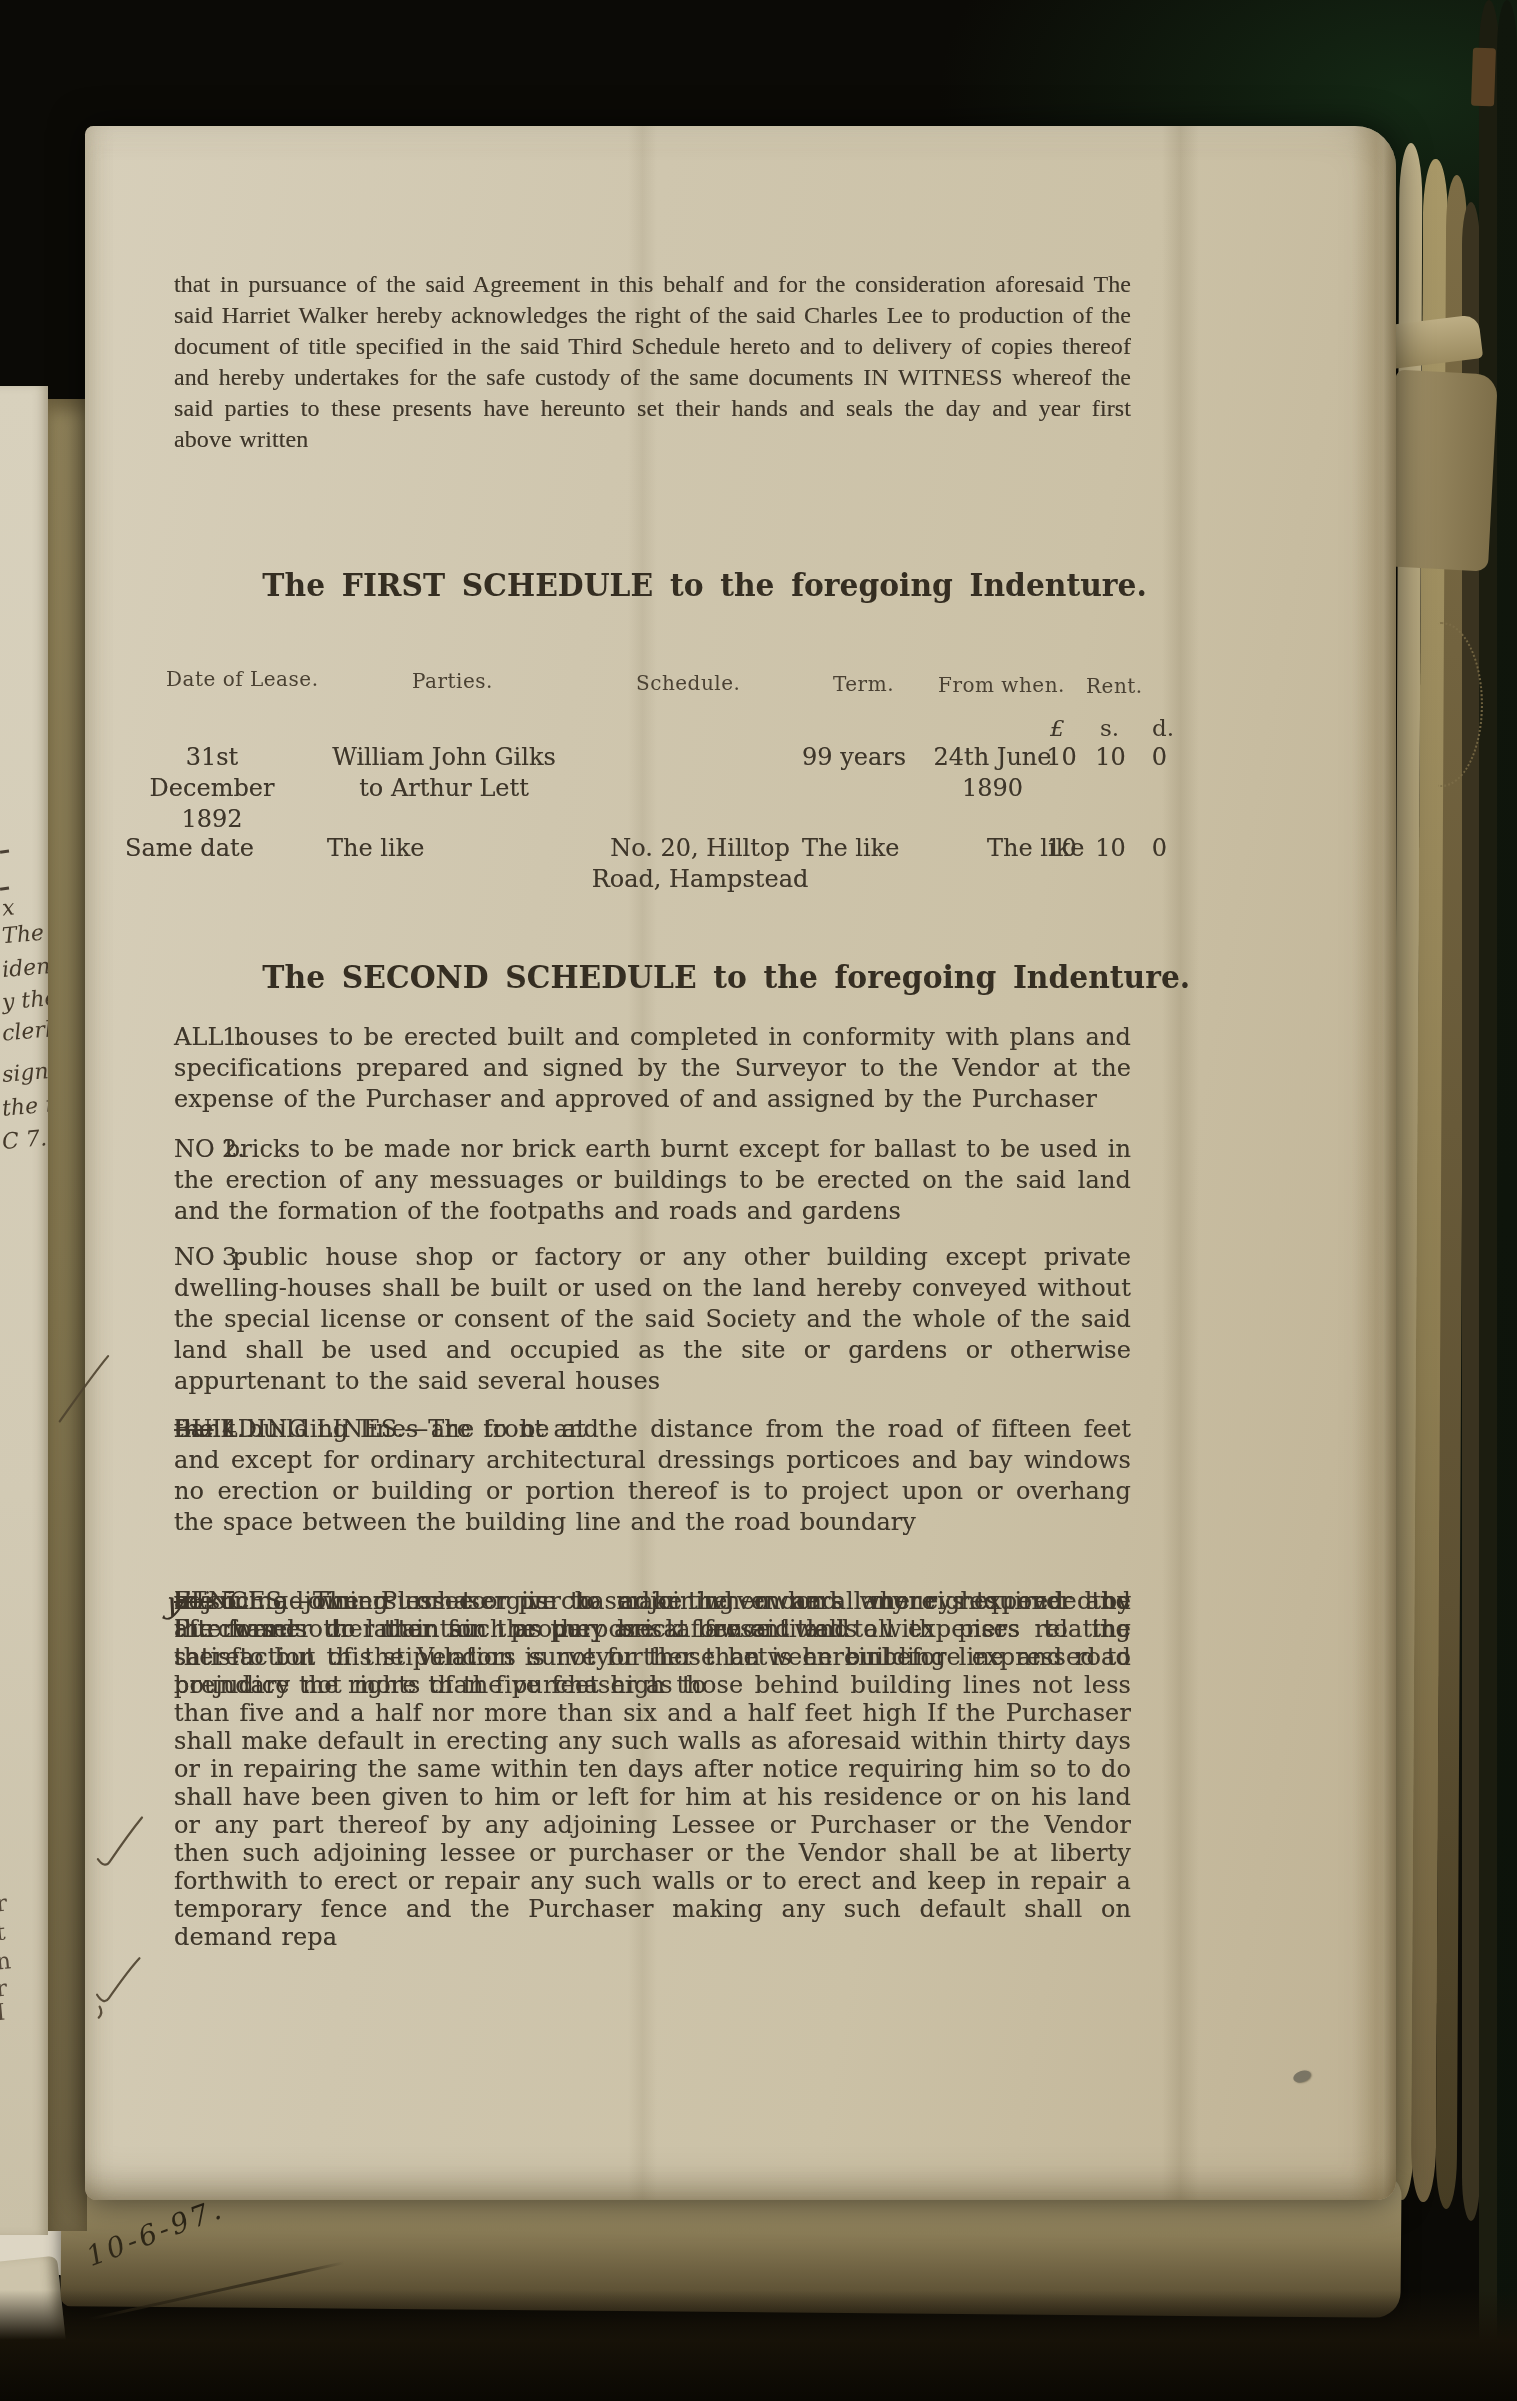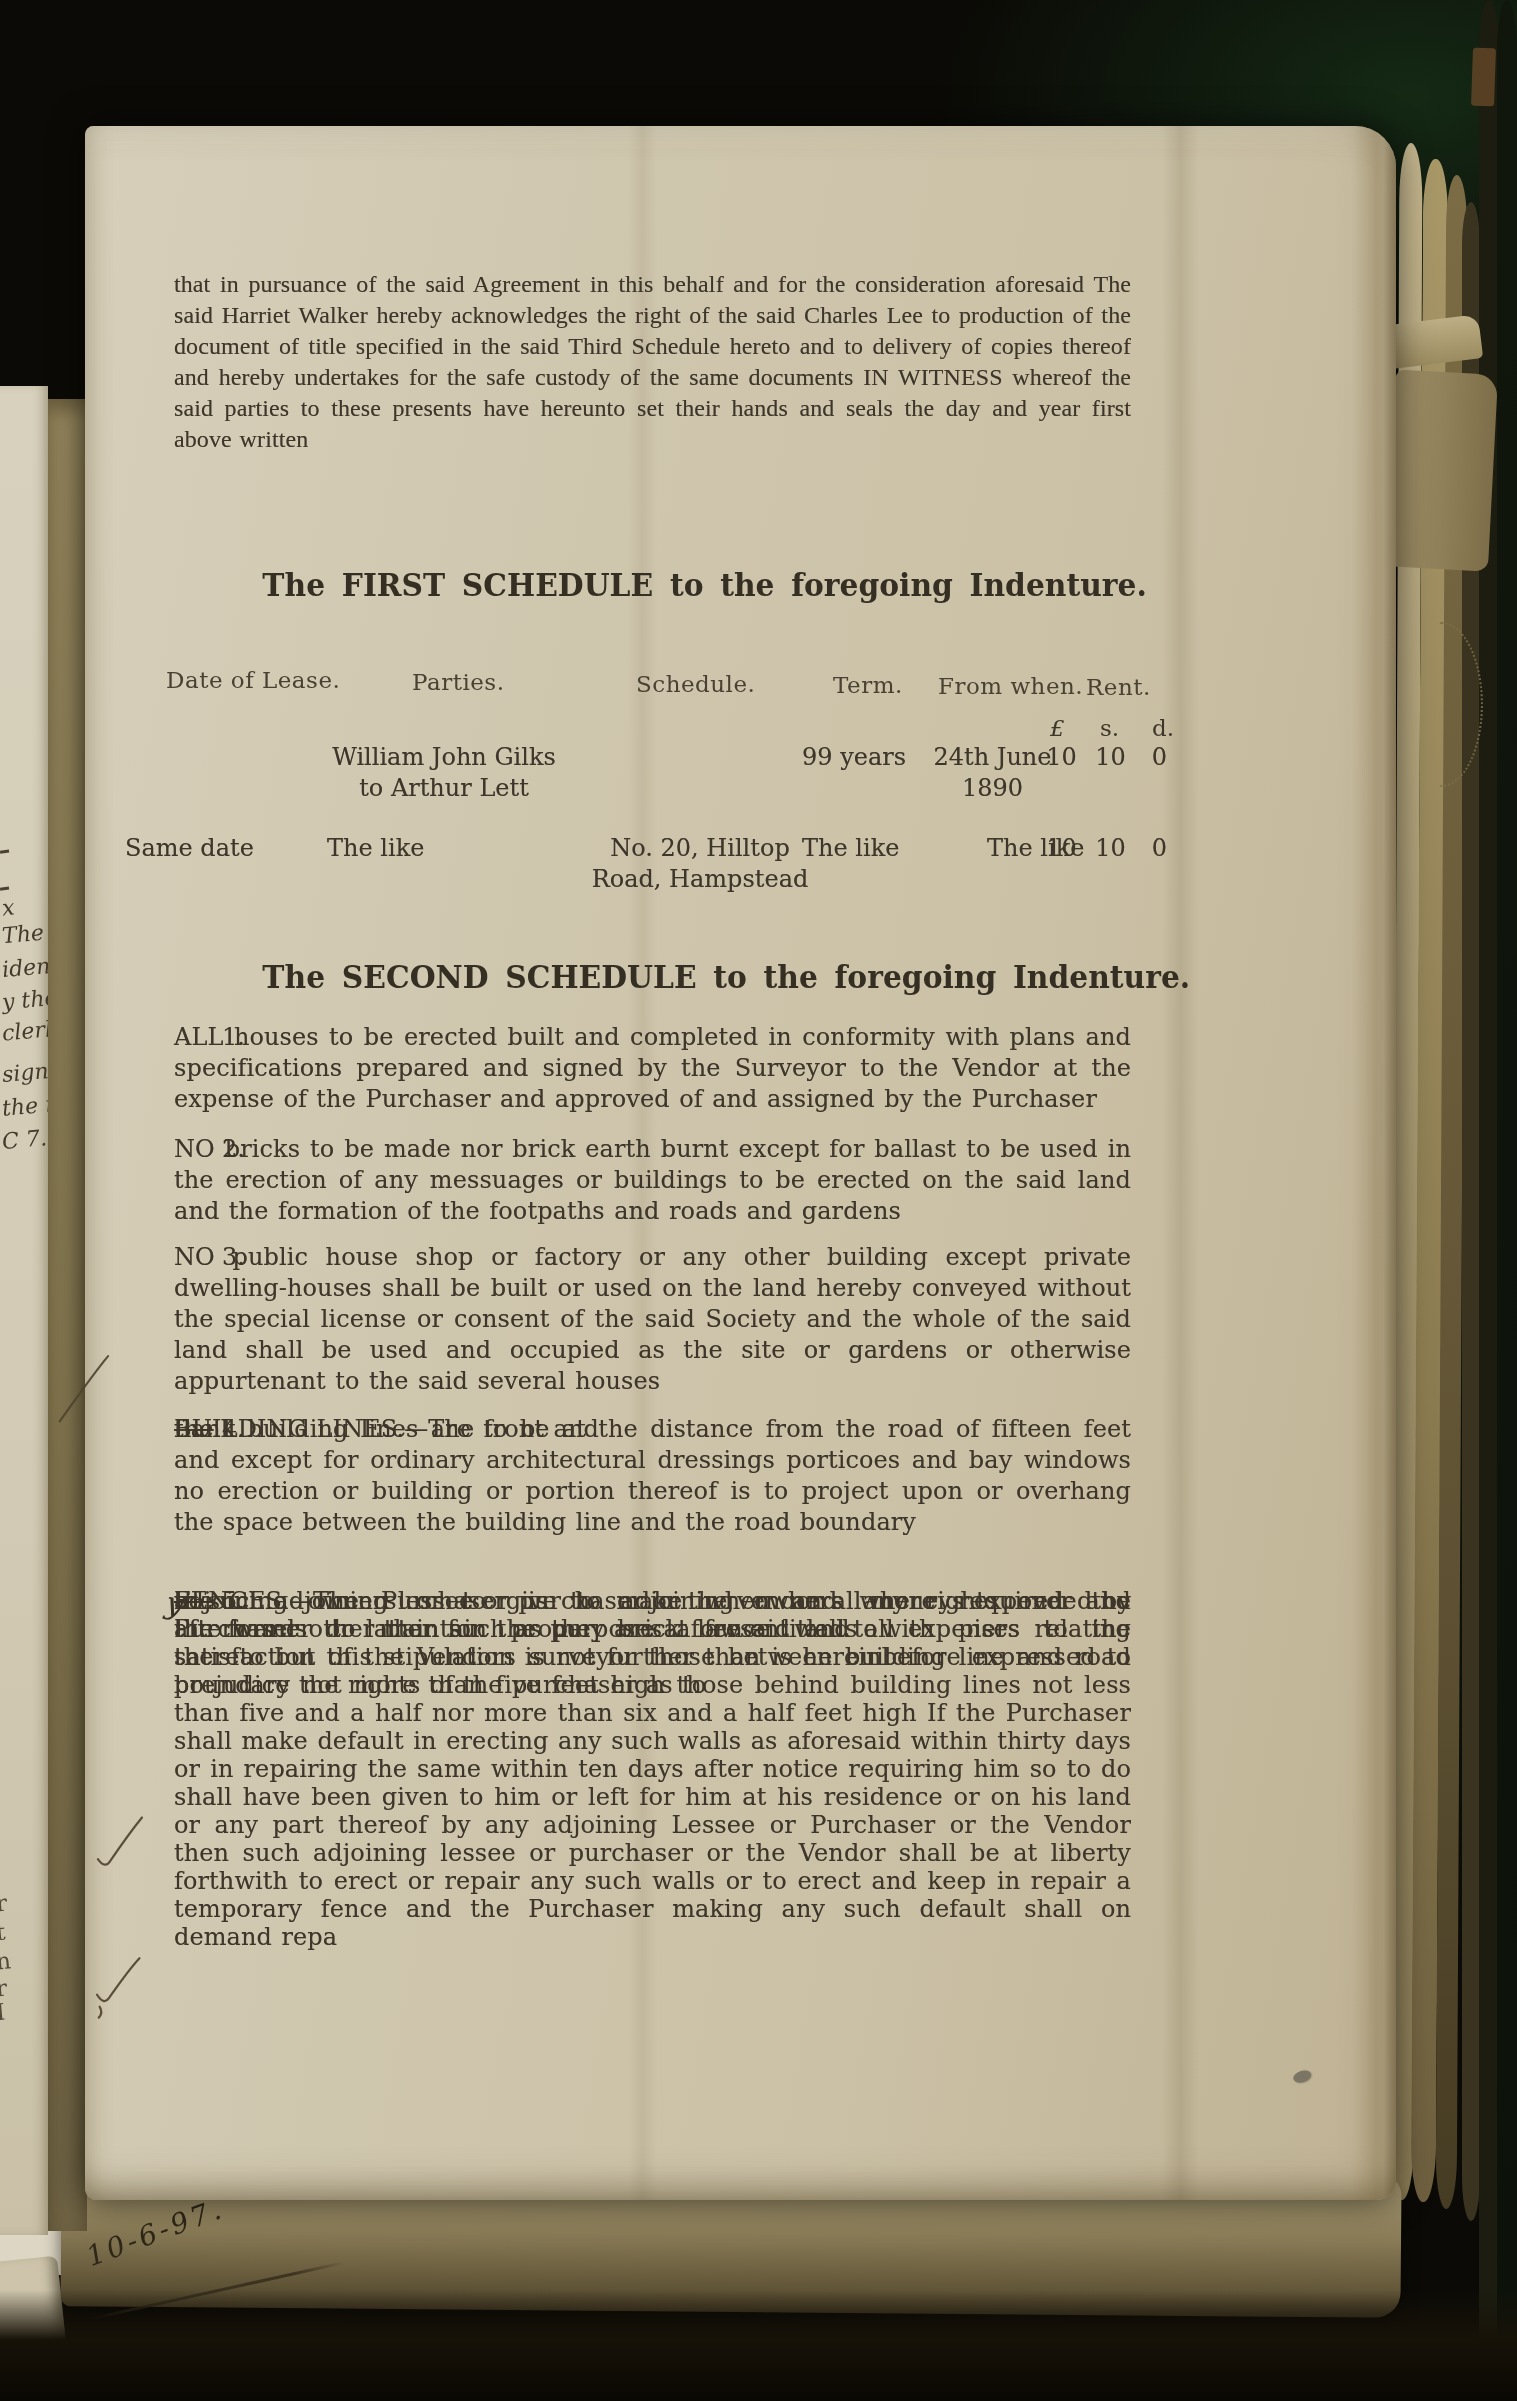--- a/index.html
+++ b/index.html
@@ -87,21 +87,21 @@
 
   
   .body-text { font-size:24px; line-height:31px; color:#3e362a; letter-spacing:0.1px;
          word-spacing:1.7px; text-align:justify; margin:0;
          text-shadow:0 0 0.5px rgba(62,54,42,.45); }
   .intro { left:89px; top:143px; width:957px;font-family:Liberation Serif, serif; }
   .sched-heading { left:89px; top:440px; width:957px; margin:0; text-align:center;
          text-indent:59px; font-size:32px; font-weight:bold; color:#352e22;
          word-spacing:6.8px; white-space:nowrap; transform:scaleX(.93); }
   .sched-heading.second { top:832px; }
-  .th { font-size:23px; color:#4a4133; letter-spacing:0.5px; white-space:nowrap; }
+  .th { font-size:20px; color:#4a4133; letter-spacing:0.5px; white-space:nowrap; }
   .cell { font-size:24px; line-height:31px; color:#3e362a; white-space:normal;
          text-shadow:0 0 0.5px rgba(62,54,42,.45); }
   .c-center { text-align:center; }
   .cur { font-size:23px; color:#3e362a; }
   .item { }
   .i1 { top:896px; } .i2 { top:1008px; } .i3 { top:1116px; } .i4 { top:1288px; }
   .i5 { top:1461px; line-height:28px; }
   .item { left:89px; width:957px; }
   .num { position:static; display:inline-block; margin-left:48px; margin-right:20.4px; }
   .struck { text-decoration:line-through; text-decoration-thickness:1.9px;
@@ -173,20 +173,21 @@
     <div class="th" style="left:327px; top:543px">Parties.</div>
     <div class="th" style="left:551px; top:545px">Schedule.</div>
     <div class="th" style="left:748px; top:546px">Term.</div>
     <div class="th" style="left:853px;top:547px">From when.</div>
     <div class="th" style="left:1001px;top:548px">Rent.</div>
 
     <div class="cur" style="left:965px;top:589px;font-style:italic">£</div>
     <div class="cur" style="left:1015px;top:589px">s.</div>
     <div class="cur" style="left:1067px;top:589px">d.</div>
 
+    <div class="cell c-center" style="left:36px;top:616px;width:182px">31st December 1892</div>
     <div class="cell c-center" style="left:238px;top:616px;width:242px">William John Gilks to Arthur Lett</div>
     <div class="cell" style="left:717px;top:616px;width:123px">99 years</div>
     <div class="cell c-center" style="left:842px;top:616px;width:131px">24th June 1890</div>
     <div class="cell c-center" style="left:957px;top:616px;width:39px">10</div>
     <div class="cell c-center" style="left:1006px;top:616px;width:39px">10</div>
     <div class="cell c-center" style="left:1060px;top:616px;width:29px">0</div>
 
     <div class="cell" style="left:40px;top:707px">Same date</div>
     <div class="cell" style="left:242px;top:707px">The like</div>
     <div class="cell c-center" style="left:488px;top:707px;width:254px">No. 20, Hilltop Road, Hampstead</div>

